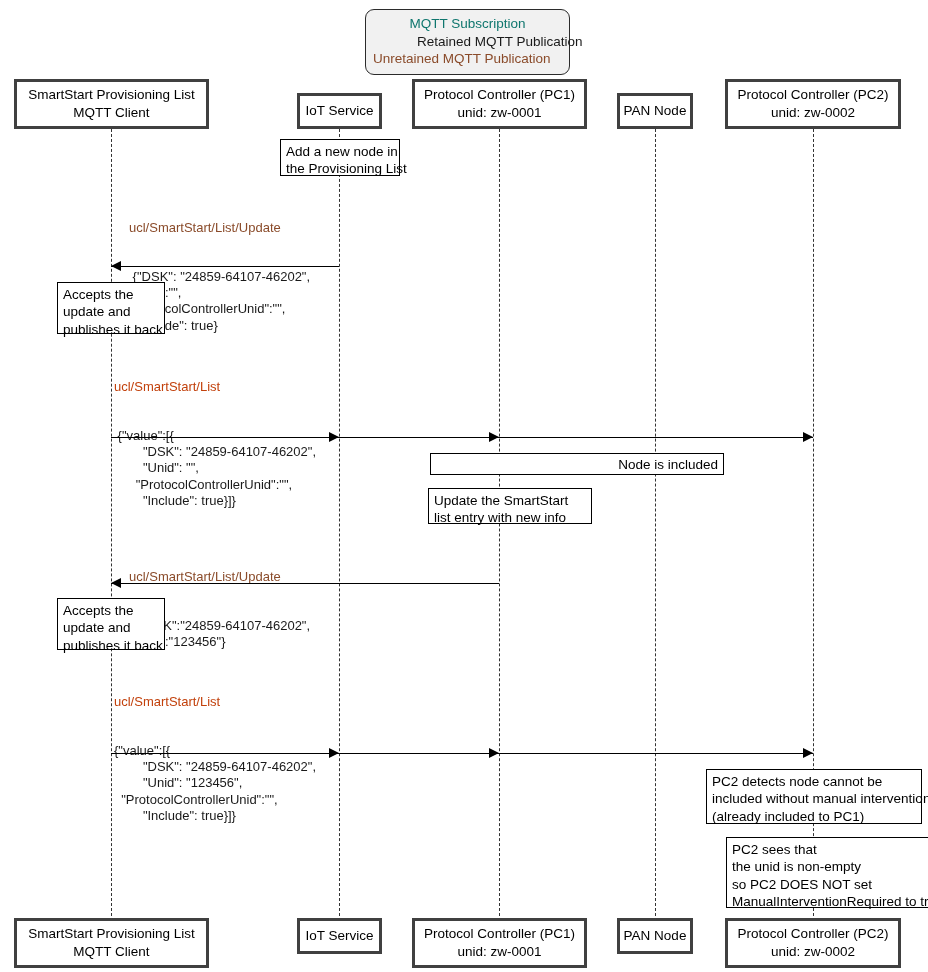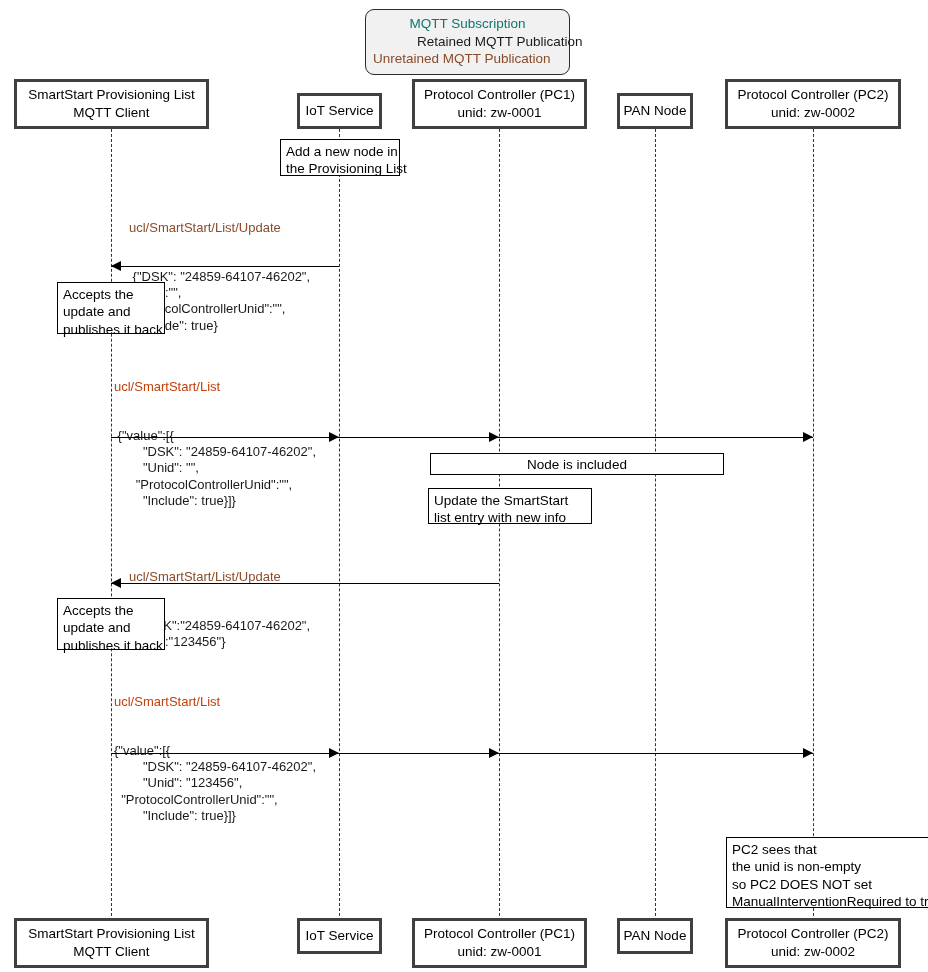--- a/index.html
+++ b/index.html
@@ -71,21 +71,21 @@
   .note {
     position: absolute;
     box-sizing: border-box;
     border: 1px solid #000;
     background: #ffffff;
     font-size: 13.5px;
     line-height: 17.3px;
     padding: 3px 5px 3px 5px;
     white-space: pre;
   }
-  .note.center { text-align: center; }
+  .note.center { text-align: right; }
 
   
   .arrow-line {
     position: absolute;
     height: 0;
     border-top: 1.4px solid #000;
   }
   .arrowhead {
     position: absolute;
     width: 0; height: 0;
@@ -207,20 +207,23 @@
         "DSK": "24859-64107-46202",
         "Unid": "123456",
   "ProtocolControllerUnid":"",
         "Include": true}]}</span>
   </div>
   <div class="arrow-line" style="left:111px; top:753px; width:702px;"></div>
   <div class="arrowhead right" style="left:329px; top:748px;"></div>
   <div class="arrowhead right" style="left:489px; top:748px;"></div>
   <div class="arrowhead right" style="left:803px; top:748px;"></div>
 
+  <div class="note" style="left:706px; top:769px; width:216px; height:55px;">PC2 detects node cannot be
+included without manual intervention
+(already included to PC1)</div>
 
   <div class="note" style="left:706px; top:837px; width:216px; height:71px;margin-left:20px;">PC2 sees that
 the unid is non-empty
 so PC2 DOES NOT set
 ManualInterventionRequired to true</div>
 
   <div class="participant" style="left:14px; top:918px; width:195px; height:50px;">
     <span class="pline">SmartStart Provisioning List</span>
     <span class="pline">MQTT Client</span>
   </div>

